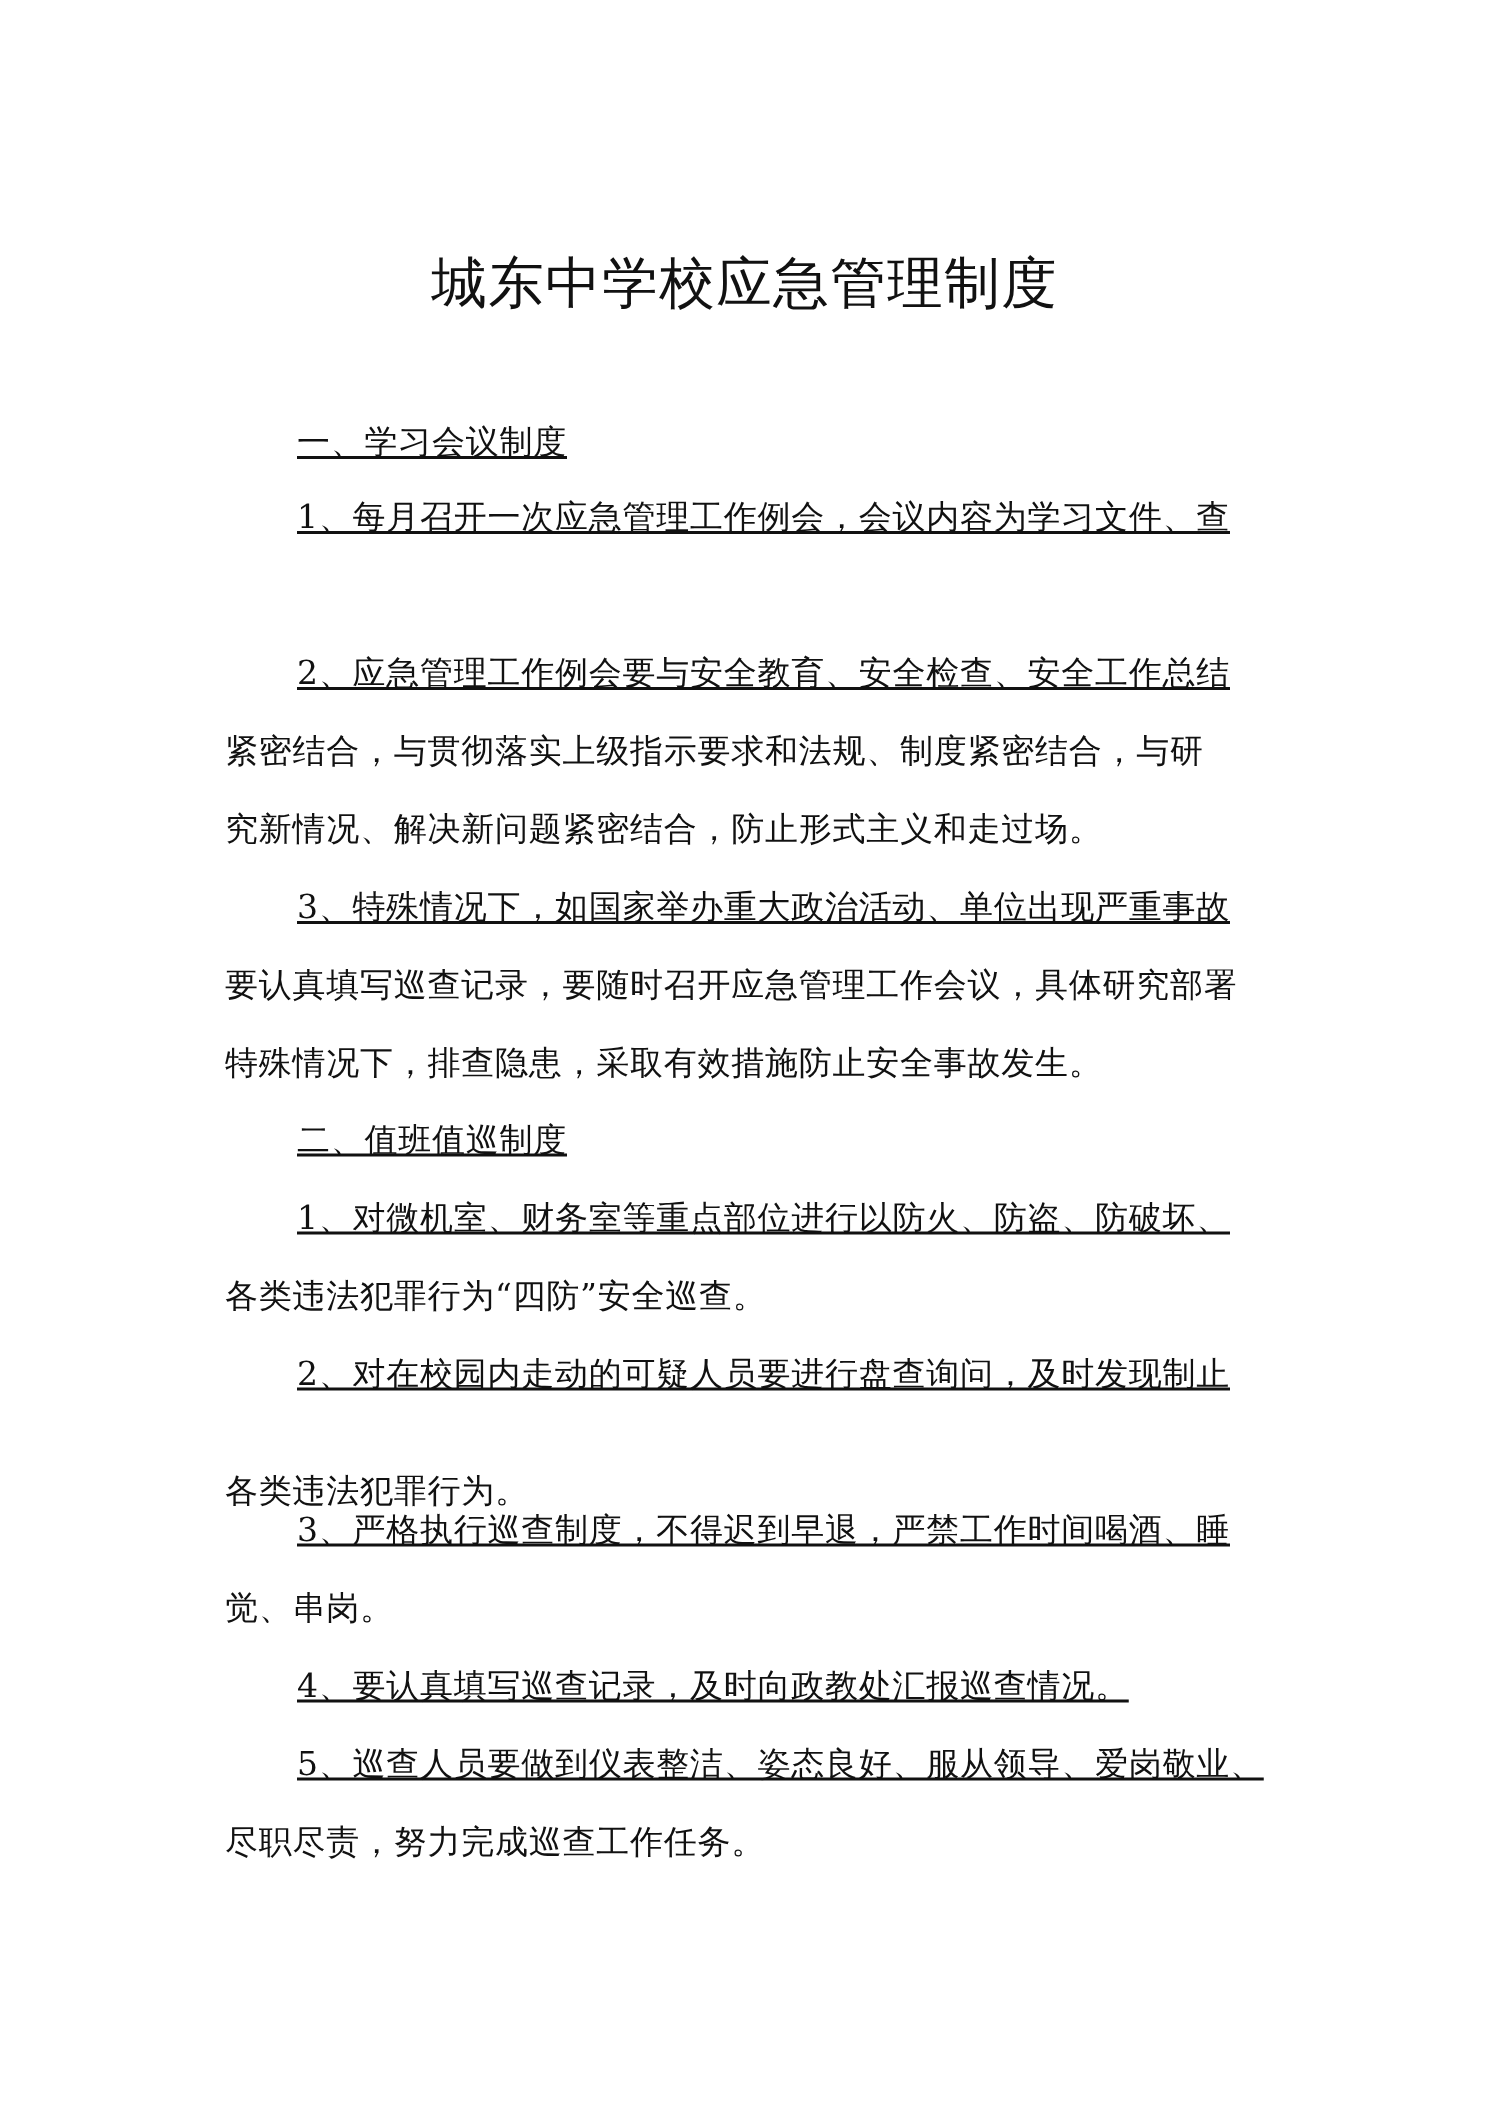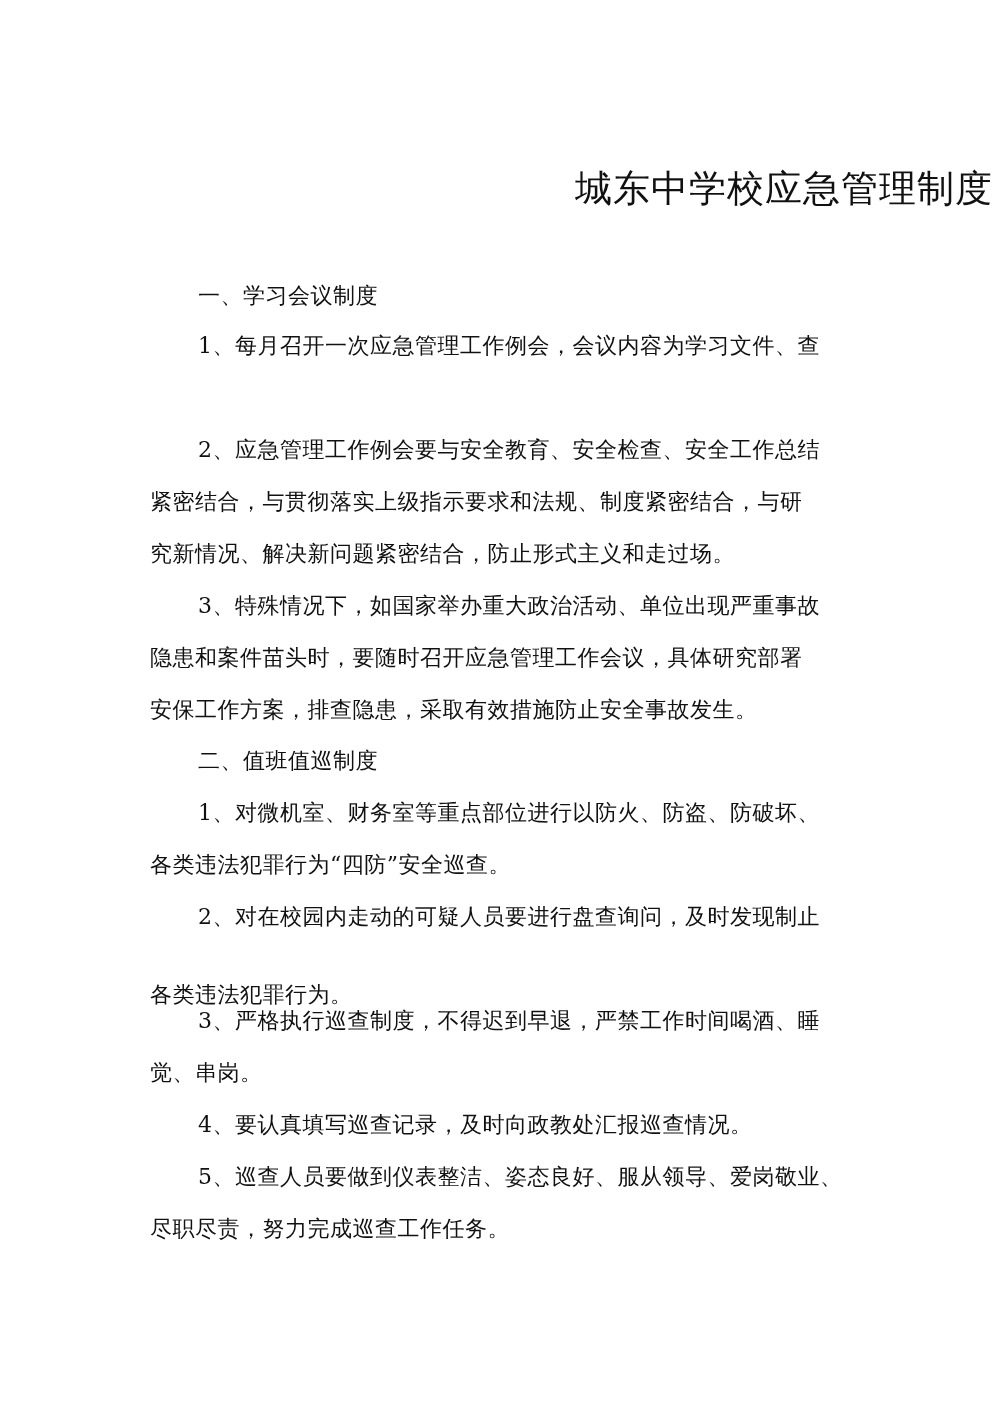--- a/index.html
+++ b/index.html
@@ -19,57 +19,57 @@
       position: absolute;
       left: 0; top: 0;
       width: 993px;
       height: 1404px;
     }
     .title {
       position: absolute;
       left: 0;
       top: 163px;
       width: 993px;
-      text-align: right;
+      text-align: center;
       font-family: "DejaVu Sans", "Liberation Sans", sans-serif;
       font-size: 37px;
       line-height: 52px;
       font-weight: normal;
       letter-spacing: 1px;
       margin: 0;
     }
     .line {
       position: absolute;
       left: 150px;
       white-space: nowrap;
       font-size: 22px;
       line-height: 30px;
       letter-spacing: 0.5px;
       margin: 0;
     }
-    .indent { left: 198px; }
+    .indent { left: 198px; text-decoration: underline; }
   </style>
 </head>
 <body>
 
 <div class="page">
 
   <h1 class="title">城东中学校应急管理制度</h1>
 
   <p class="line indent" style="top:281px">一、学习会议制度</p>
 
   <p class="line indent" style="top:331px">1、每月召开一次应急管理工作例会，会议内容为学习文件、查</p>
 
   <p class="line indent" style="top:435px">2、应急管理工作例会要与安全教育、安全检查、安全工作总结</p>
   <p class="line" style="top:487px">紧密结合，与贯彻落实上级指示要求和法规、制度紧密结合，与研</p>
   <p class="line" style="top:539px">究新情况、解决新问题紧密结合，防止形式主义和走过场。</p>
 
   <p class="line indent" style="top:591px">3、特殊情况下，如国家举办重大政治活动、单位出现严重事故</p>
-  <p class="line" style="top:643px">隐患和案件苗头时，要随时召开应急管理工作会议，具体研究部署</p>
-  <p class="line" style="top:695px">安保工作方案，排查隐患，采取有效措施防止安全事故发生。</p>
+  <p class="line" style="top:643px">要认真填写巡查记录，要随时召开应急管理工作会议，具体研究部署</p>
+  <p class="line" style="top:695px">特殊情况下，排查隐患，采取有效措施防止安全事故发生。</p>
 
   <p class="line indent" style="top:746px">二、值班值巡制度</p>
 
   <p class="line indent" style="top:798px">1、对微机室、财务室等重点部位进行以防火、防盗、防破坏、</p>
   <p class="line" style="top:850px">各类违法犯罪行为“四防”安全巡查。</p>
 
   <p class="line indent" style="top:902px">2、对在校园内走动的可疑人员要进行盘查询问，及时发现制止</p>
   <p class="line" style="top:980px">各类违法犯罪行为。</p>
 
   <p class="line indent" style="top:1006px">3、严格执行巡查制度，不得迟到早退，严禁工作时间喝酒、睡</p>

